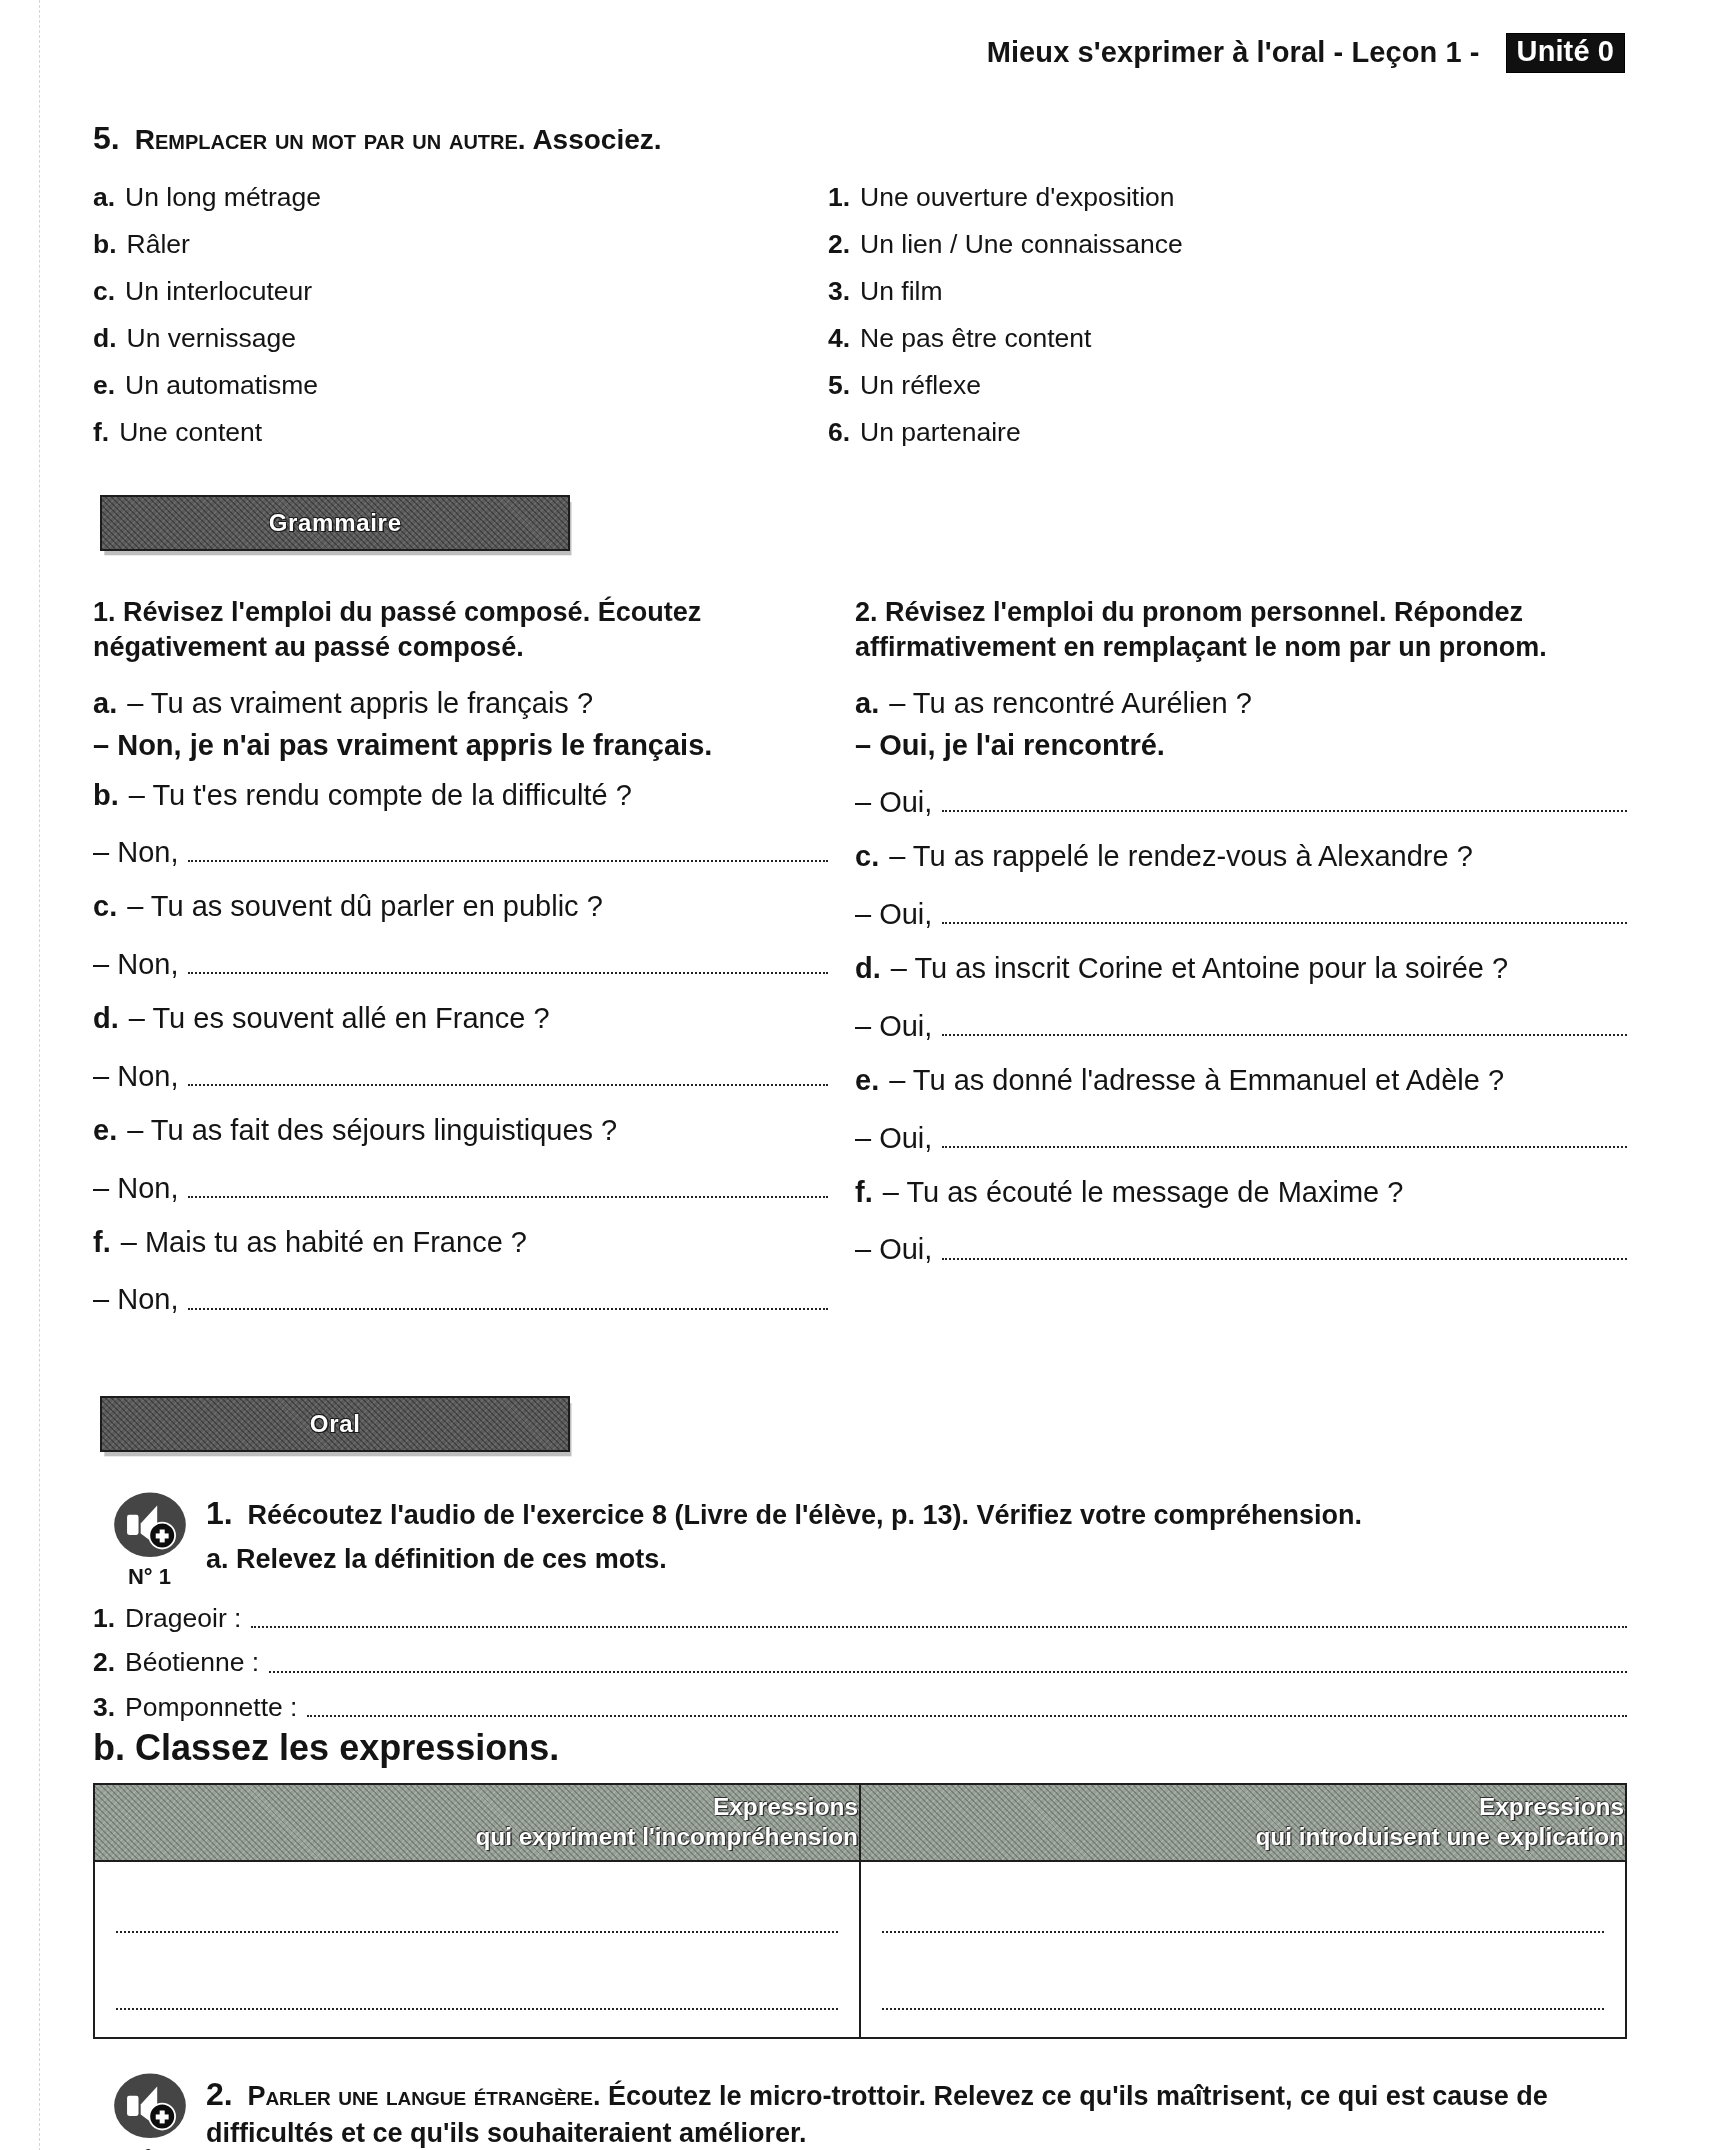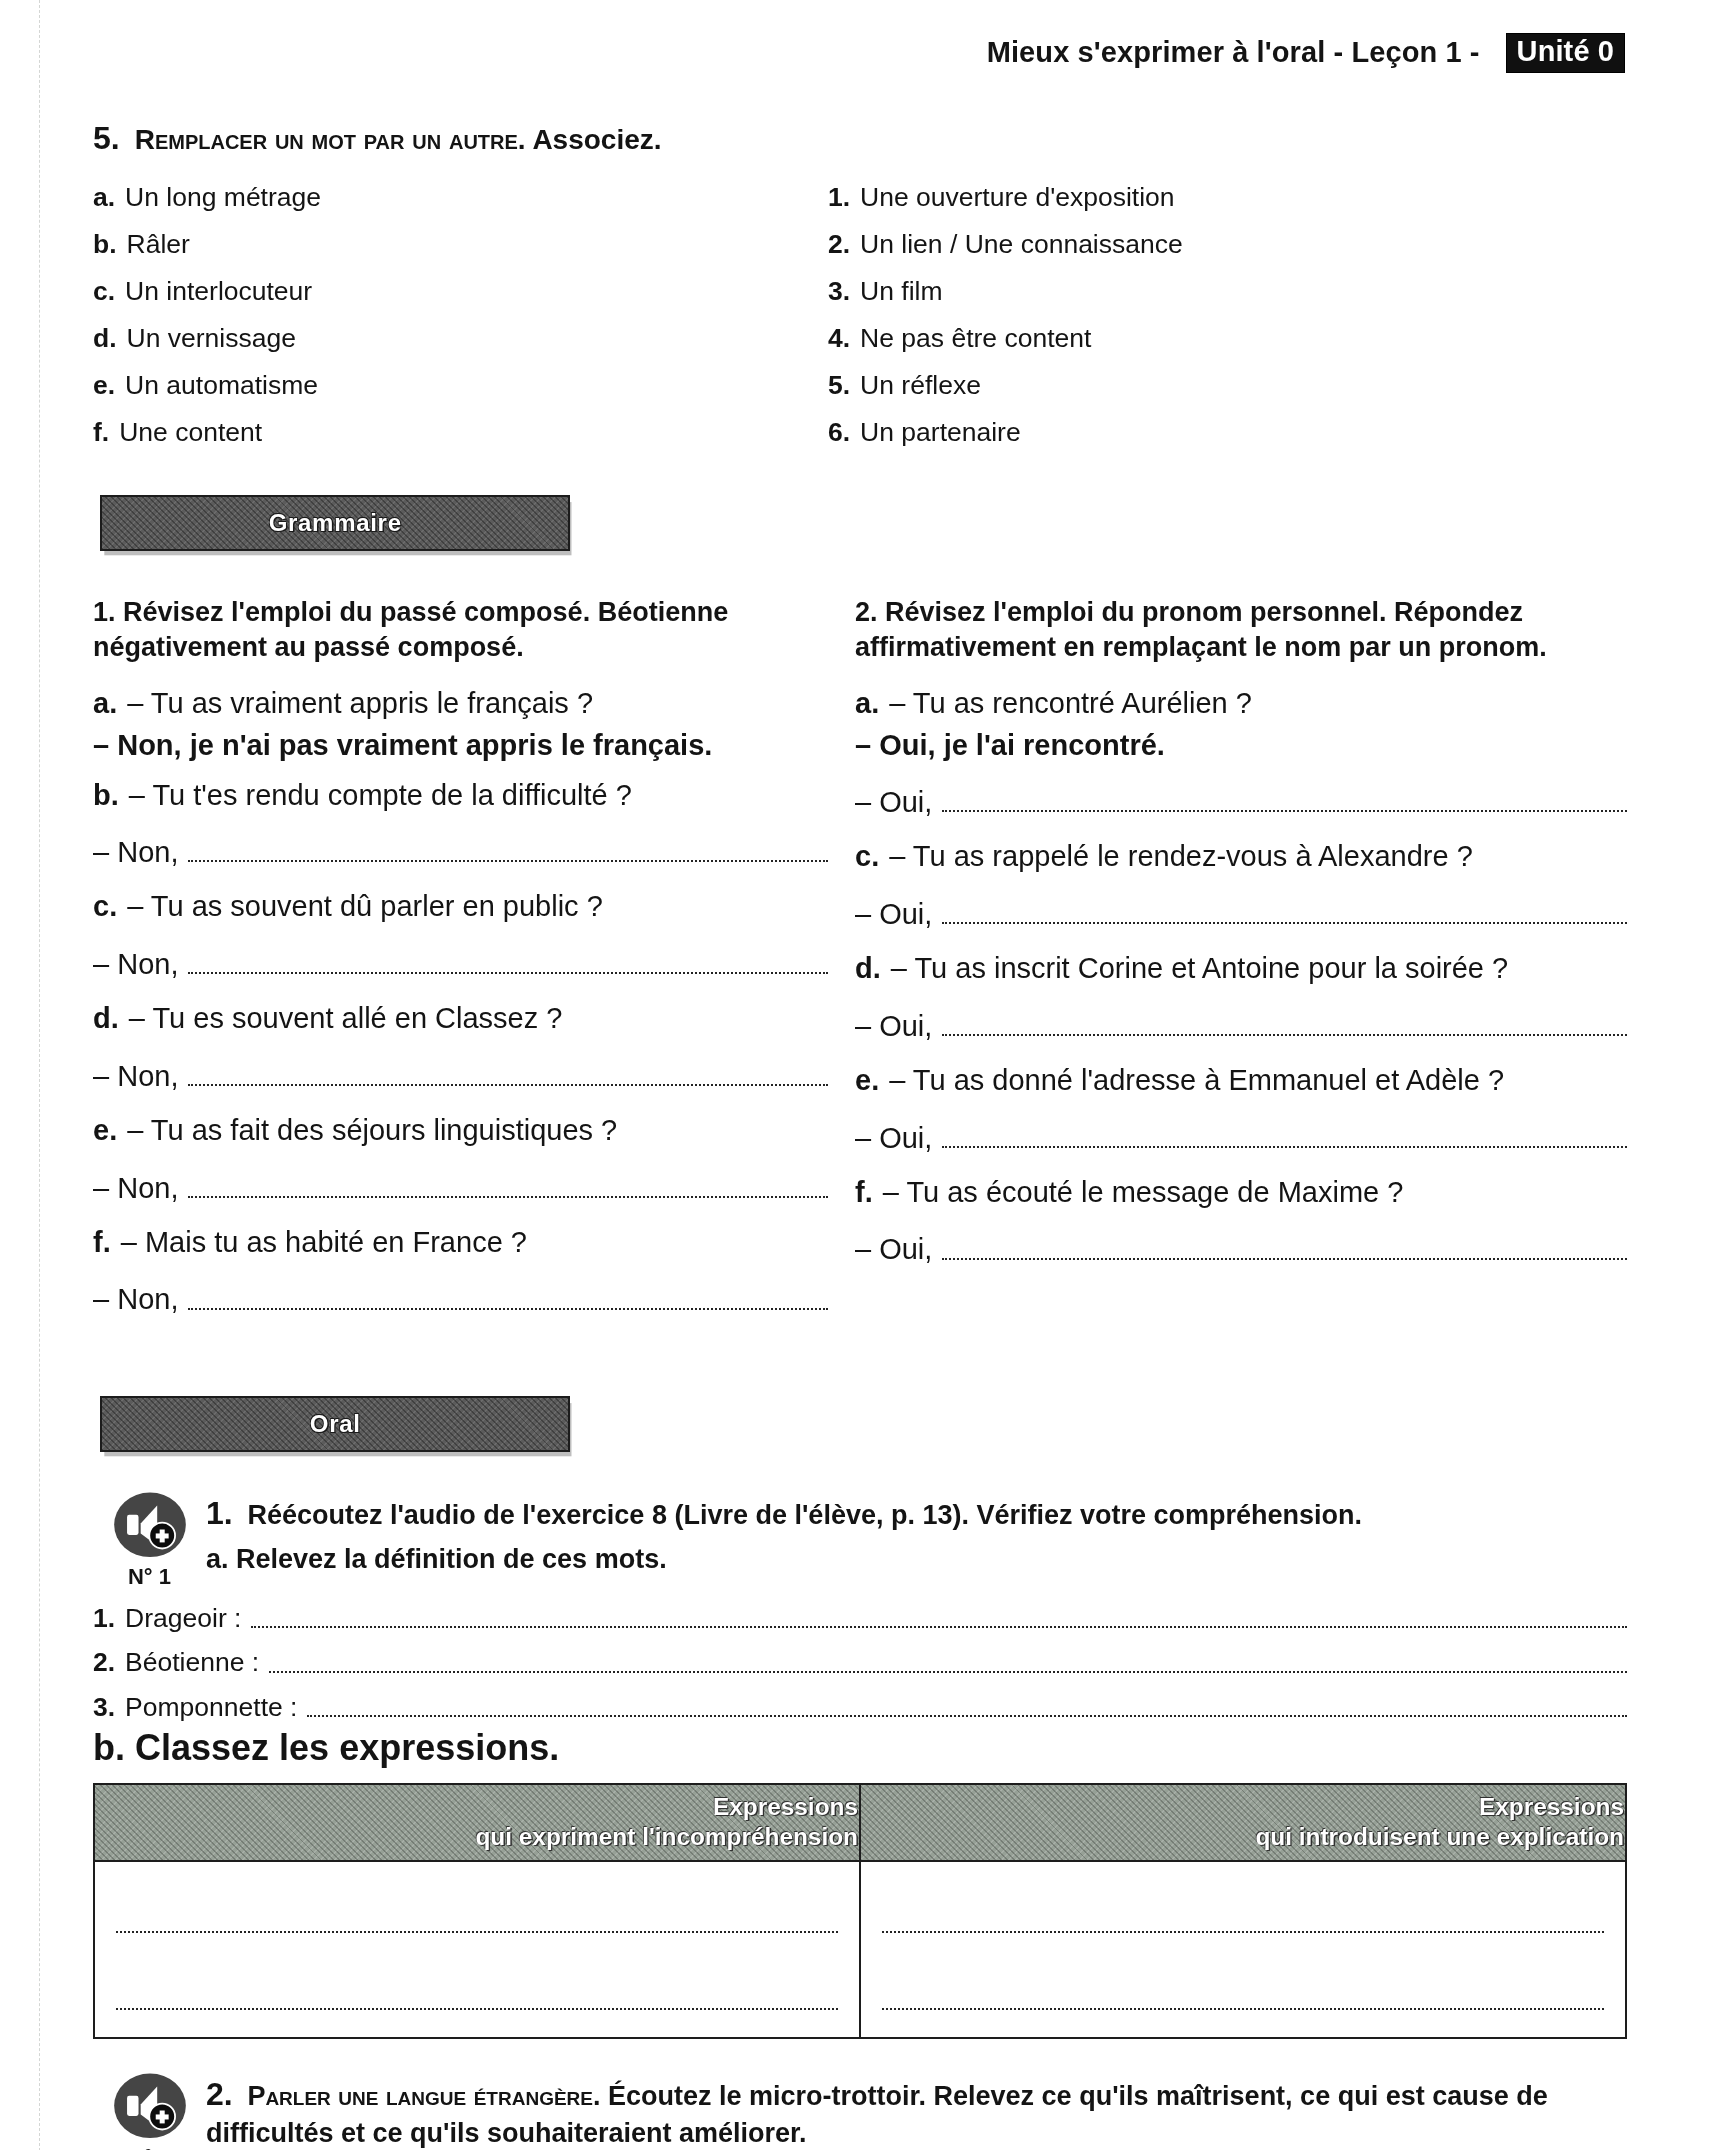--- a/index.html
+++ b/index.html
@@ -137,21 +137,21 @@
     </section>
 
     <div class="banner">
       <span>Grammaire</span>
     </div>
 
     <section class="gram-cols">
       <div class="gram-col">
         <div class="gram-title">
           <span>1.</span>
-          <span>Révisez l'emploi du passé composé. Béotienne négativement au passé composé.</span>
+          <span>Révisez l'emploi du passé composé. Écoutez négativement au passé composé.</span>
         </div>
         <div class="qa">
           <div>
             <div class="qa-q"><span class="lbl">a.</span><span>– Tu as vraiment appris le français ?</span></div>
             <div class="qa-a bold-ans">– Non, je n'ai pas vraiment appris le français.</div>
           </div>
           <div>
             <div class="qa-q"><span class="lbl">b.</span><span>– Tu t'es rendu compte de la difficulté ?</span></div>
             <div class="qa-a line">
                 <span>– Non,</span>
@@ -159,21 +159,21 @@
               </div>
           </div>
           <div>
             <div class="qa-q"><span class="lbl">c.</span><span>– Tu as souvent dû parler en public ?</span></div>
             <div class="qa-a line">
                 <span>– Non,</span>
                 <span class="dots"></span>
               </div>
           </div>
           <div>
-            <div class="qa-q"><span class="lbl">d.</span><span>– Tu es souvent allé en Classez ?</span></div>
+            <div class="qa-q"><span class="lbl">d.</span><span>– Tu es souvent allé en France ?</span></div>
             <div class="qa-a line">
                 <span>– Non,</span>
                 <span class="dots"></span>
               </div>
           </div>
           <div>
             <div class="qa-q"><span class="lbl">e.</span><span>– Tu as fait des séjours linguistiques ?</span></div>
             <div class="qa-a line">
                 <span>– Non,</span>
                 <span class="dots"></span>

